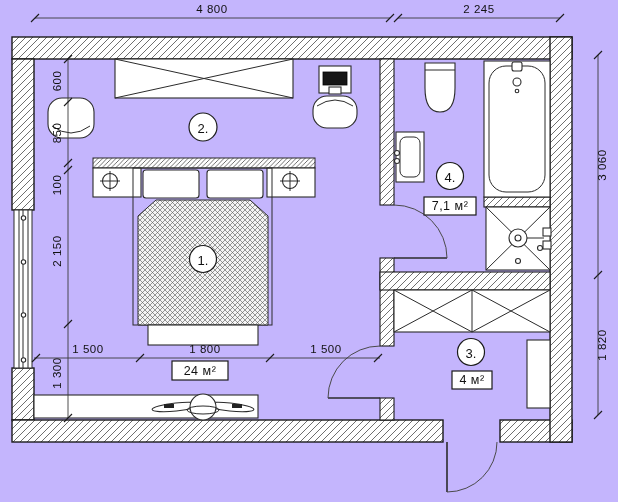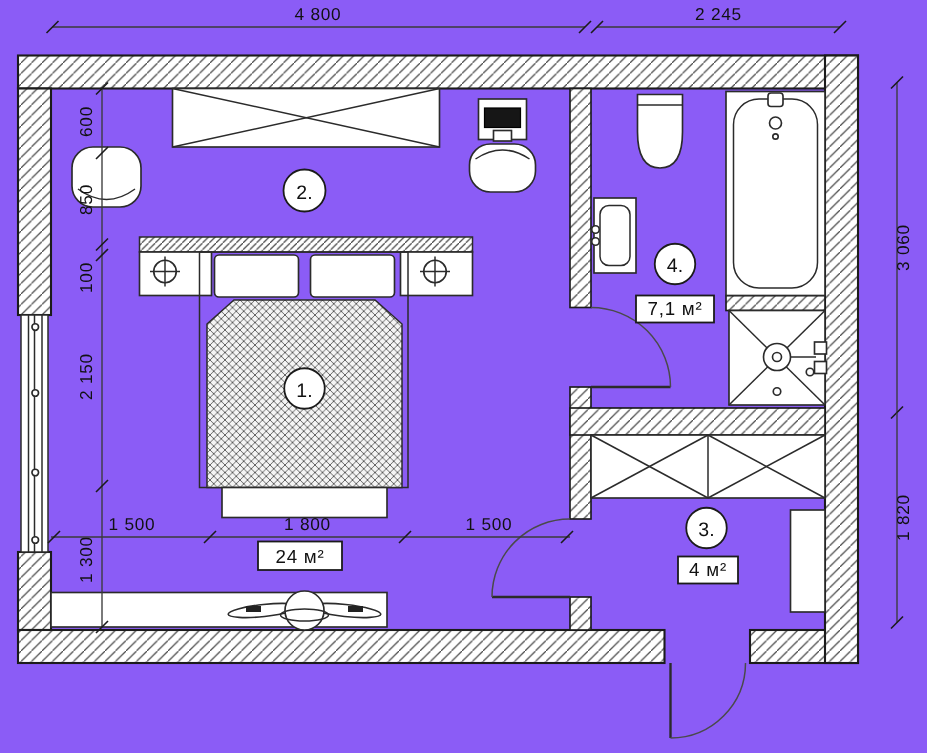--- a/index.html
+++ b/index.html
@@ -1,16 +1,16 @@
 <!DOCTYPE html>
 <html><head>
 <meta charset="utf-8">
 <style>
   html,body{margin:0;padding:0;background:#ffffff;}
-  .stage{position:relative;width:618px;height:502px;background:#8b5cf6;overflow:hidden;
+  .stage{position:relative;width:618px;height:502px;background:#c4b5fd;overflow:hidden;
          font-family:"Liberation Sans",sans-serif;}
   svg{position:absolute;left:0;top:0;}
   text{fill:#111;font-family:"Liberation Sans",sans-serif;}
   .dim-text{font-size:11.5px;letter-spacing:0.5px;}
   .room-num{font-size:13px;}
   .area-text{font-size:12.5px;letter-spacing:0.5px;}
   .wall{fill:url(#hatchWall);stroke:#1b1b1b;stroke-width:1.4;}
   .thinwall{fill:url(#hatchWall);stroke:#1b1b1b;stroke-width:1.1;}
   .furn{fill:#ffffff;stroke:#2b2b2b;stroke-width:1.1;}
   .furnline{fill:none;stroke:#2b2b2b;stroke-width:1;}

